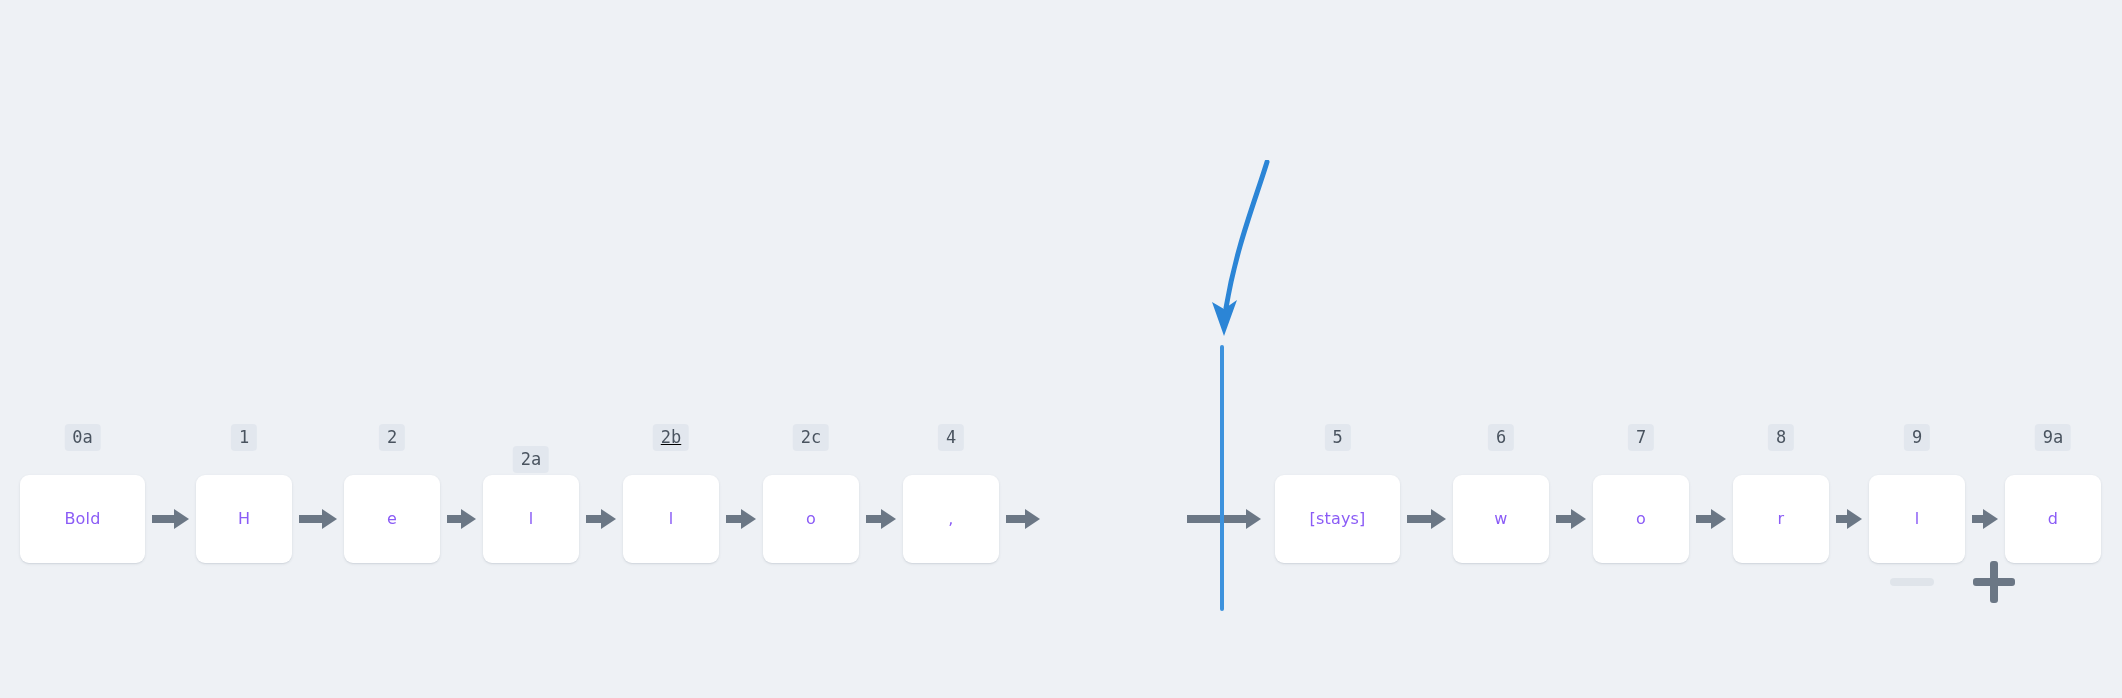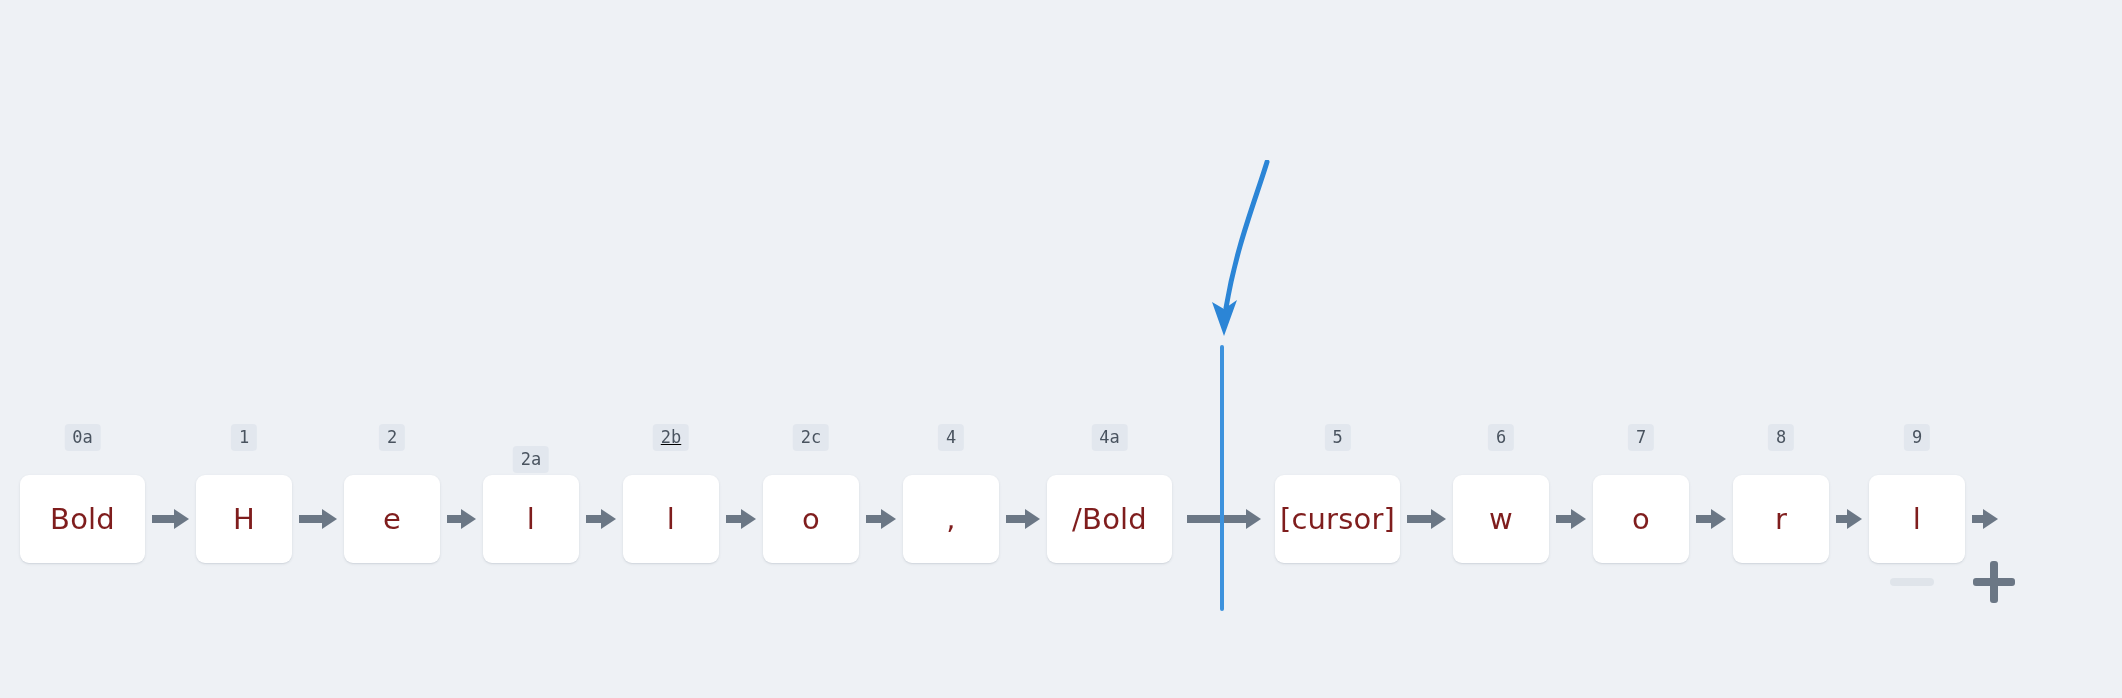--- a/index.html
+++ b/index.html
@@ -46,22 +46,22 @@
     border-radius: 9px;
     box-shadow: 0 1px 3px rgba(40, 55, 75, 0.10), 0 1px 1px rgba(40, 55, 75, 0.06);
     display: flex;
     align-items: center;
     justify-content: center;
     box-sizing: border-box;
   }
 
   .token-label {
     font-family: "DejaVu Sans", "Liberation Sans", sans-serif;
-    font-size: 29px;
-    color: #7f1d1d;
+    font-size: 16px;
+    color: #8b5cf6;
     letter-spacing: 0.2px;
     line-height: 1;
     white-space: nowrap;
   }
 
   .token-badge {
     position: absolute;
     top: -51px;
     height: 27px;
     min-width: 26px;
@@ -252,40 +252,32 @@
         <div class="token-card" style="width: 96px;">
           <span class="token-label">,</span>
         </div>
       </div>
       <div class="chain-arrow" style="left: 1006px; width: 34px;">
         <svg width="34" height="22" viewBox="0 0 34 22" xmlns="http://www.w3.org/2000/svg">
           <rect x="0" y="7" width="19" height="8" fill="#6b7785"></rect>
           <path d="M 19 1 L 34 11 L 19 21 Z" fill="#6b7785"></path>
         </svg>
       </div>
-      <div class="token-group" style="left: 1047px; width: 125px;">
-        <div class="token-badge" style="left: 50%; transform: translateX(-50%);">
-          <span>4a</span>
-        </div>
-        <div class="token-card" style="width: 125px;">
-          <span class="token-label">/Bold</span>
-        </div>
-      </div>
       <div class="chain-arrow" style="left: 1186.5px; width: 74px;">
         <svg width="74" height="22" viewBox="0 0 74 22" xmlns="http://www.w3.org/2000/svg">
           <rect x="0" y="7" width="59" height="8" fill="#6b7785"></rect>
           <path d="M 59 1 L 74 11 L 59 21 Z" fill="#6b7785"></path>
         </svg>
       </div>
       <div class="token-group" style="left: 1275px; width: 125px;">
         <div class="token-badge" style="left: 50%; transform: translateX(-50%);">
           <span>5</span>
         </div>
         <div class="token-card" style="width: 125px;">
-          <span class="token-label">[cursor]</span>
+          <span class="token-label">[stays]</span>
         </div>
       </div>
       <div class="chain-arrow" style="left: 1407px; width: 39px;">
         <svg width="39" height="22" viewBox="0 0 39 22" xmlns="http://www.w3.org/2000/svg">
           <rect x="0" y="7" width="24" height="8" fill="#6b7785"></rect>
           <path d="M 24 1 L 39 11 L 24 21 Z" fill="#6b7785"></path>
         </svg>
       </div>
       <div class="token-group" style="left: 1453px; width: 96px;">
         <div class="token-badge" style="left: 50%; transform: translateX(-50%);">
@@ -335,20 +327,28 @@
         </div>
         <div class="token-card" style="width: 96px;">
           <span class="token-label">l</span>
         </div>
       </div>
       <div class="chain-arrow" style="left: 1972px; width: 26px;">
         <svg width="26" height="22" viewBox="0 0 26 22" xmlns="http://www.w3.org/2000/svg">
           <rect x="0" y="7" width="11" height="8" fill="#6b7785"></rect>
           <path d="M 11 1 L 26 11 L 11 21 Z" fill="#6b7785"></path>
         </svg>
+      </div>
+      <div class="token-group" style="left: 2005px; width: 96px;">
+        <div class="token-badge" style="left: 50%; transform: translateX(-50%);">
+          <span>9a</span>
+        </div>
+        <div class="token-card" style="width: 96px;">
+          <span class="token-label">d</span>
+        </div>
       </div>
     </div>
 
   <div id="cursor-line"></div>
 
   <div id="callout-arrow">
     <svg width="140" height="190" viewBox="0 0 140 190" xmlns="http://www.w3.org/2000/svg">
       <path d="M 67 2 C 54 44, 36 88, 26 148" fill="none" stroke="#2b85d6" stroke-width="5" stroke-linecap="round"></path>
       <path d="M 24 176 L 12 142 L 24 149 L 37 140 Z" fill="#2b85d6"></path>
     </svg>

